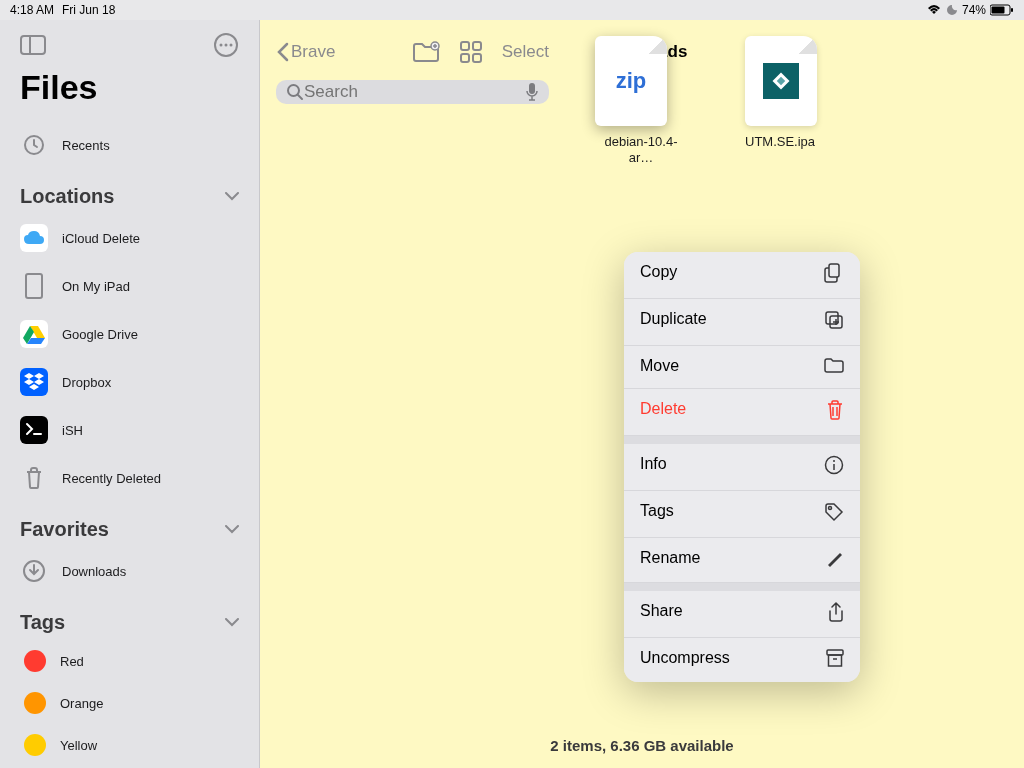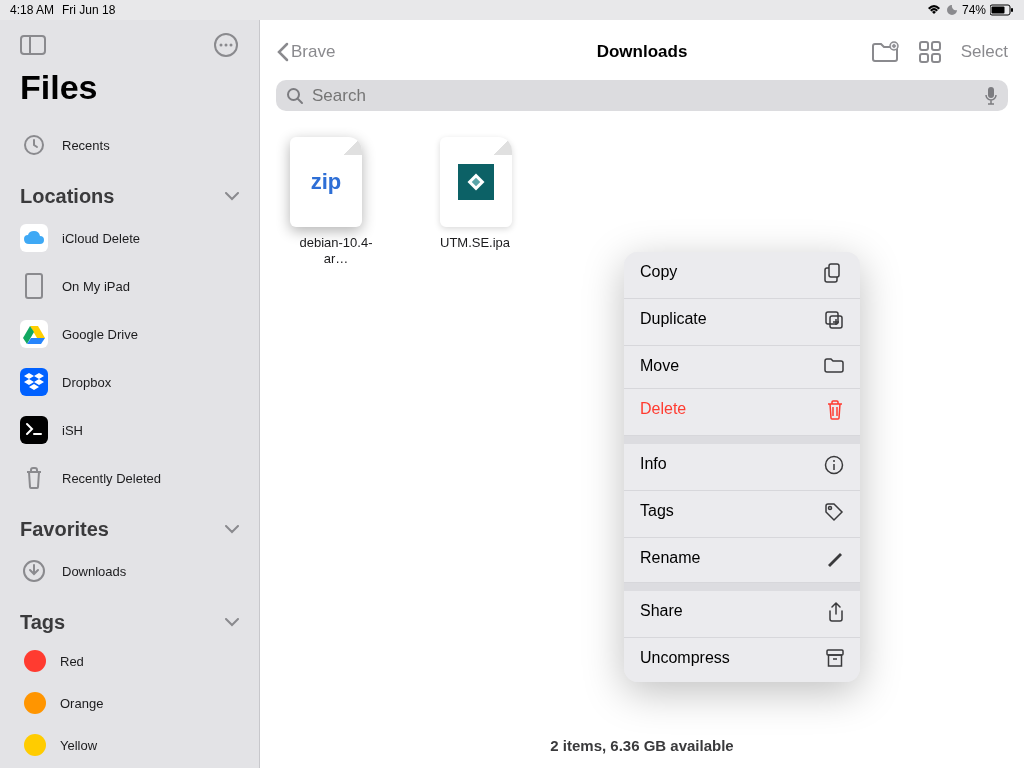--- a/index.html
+++ b/index.html
@@ -12,29 +12,29 @@
 .app { display: flex; height: 100%; padding-top: 20px; }
 
 .sidebar { width: 260px; background: #e3e3e6; border-right: 1px solid #c8c8cc; overflow-y: auto; padding-bottom: 10px; }
 .sidebar-header { display: flex; justify-content: space-between; align-items: center; padding: 12px 20px 6px; }
 .sidebar-title { font-size: 34px; font-weight: 700; padding: 4px 20px 14px; }
 .sidebar-item { display: flex; align-items: center; gap: 14px; padding: 10px 20px; font-size: 13px; color: #1c1c1e; }
 .sidebar-section-header { display: flex; align-items: center; justify-content: space-between; padding: 16px 20px 6px; font-size: 20px; font-weight: 600; color: #3a3a3c; }
 .icon-box { width: 28px; height: 28px; display: flex; align-items: center; justify-content: center; border-radius: 6px; flex-shrink: 0; }
 .tag-dot { width: 22px; height: 22px; border-radius: 50%; flex-shrink: 0; margin-left: 4px; }
 
-.main { flex: 1; background: #ffffff; display: flex; flex-direction: column; position: relative; }
+.main { flex: 1; background: #fef9c3; display: flex; position: relative; }
 .main-header { padding: 10px 16px 0; }
 .nav-row { display: flex; align-items: center; justify-content: space-between; height: 44px; }
 .nav-left { display: flex; align-items: center; gap: 2px; color: #8a8a8e; font-size: 17px; }
 .nav-title { position: absolute; left: 50%; transform: translateX(-50%); font-size: 17px; font-weight: 600; }
 .nav-right { display: flex; align-items: center; gap: 20px; color: #8a8a8e; }
 .select-btn { font-size: 17px; }
 
-.search-bar { margin: 6px 0 10px; background: #dcdcdf; border-radius: 10px; height: 31px; display: flex; align-items: center; padding: 0 10px; gap: 8px; color: #7c7c80; }
+.search-bar { margin: 6px 0 10px; background: #dcdcdf; border-radius: 10px; height: 24px; display: flex; align-items: center; padding: 0 10px; color: #7c7c80; }
 .search-bar input { flex: 1; background: transparent; border: none; outline: none; font-size: 17px; color: #7c7c80; }
 
 .files-area { flex: 1; padding: 16px 30px; display: flex; gap: 58px; align-items: flex-start; position: relative; }
 .file-item { display: flex; flex-direction: column; align-items: flex-start; width: 92px; text-align: center; }
 .file-icon { width: 72px; height: 90px; background: #fff; border-radius: 6px 14px 6px 6px; box-shadow: 0 2px 6px rgba(0,0,0,0.15); position: relative; display: flex; align-items: center; justify-content: center; margin-bottom: 8px; }
 .file-icon.selected { box-shadow: 0 4px 14px rgba(0,0,0,0.3); }
 .file-icon::after { content: ""; position: absolute; top: 0; right: 0; width: 18px; height: 18px; background: linear-gradient(135deg, transparent 48%, #e0e0e0 50%); border-top-right-radius: 14px; }
 .zip-label { color: #2e6fd6; font-size: 22px; font-weight: 700; }
 .ipa-thumb { width: 36px; height: 36px; background: #0c6166; display: flex; align-items: center; justify-content: center; }
 .file-name { font-size: 13px; color: #1c1c1e; line-height: 1.2; word-break: break-word; }

